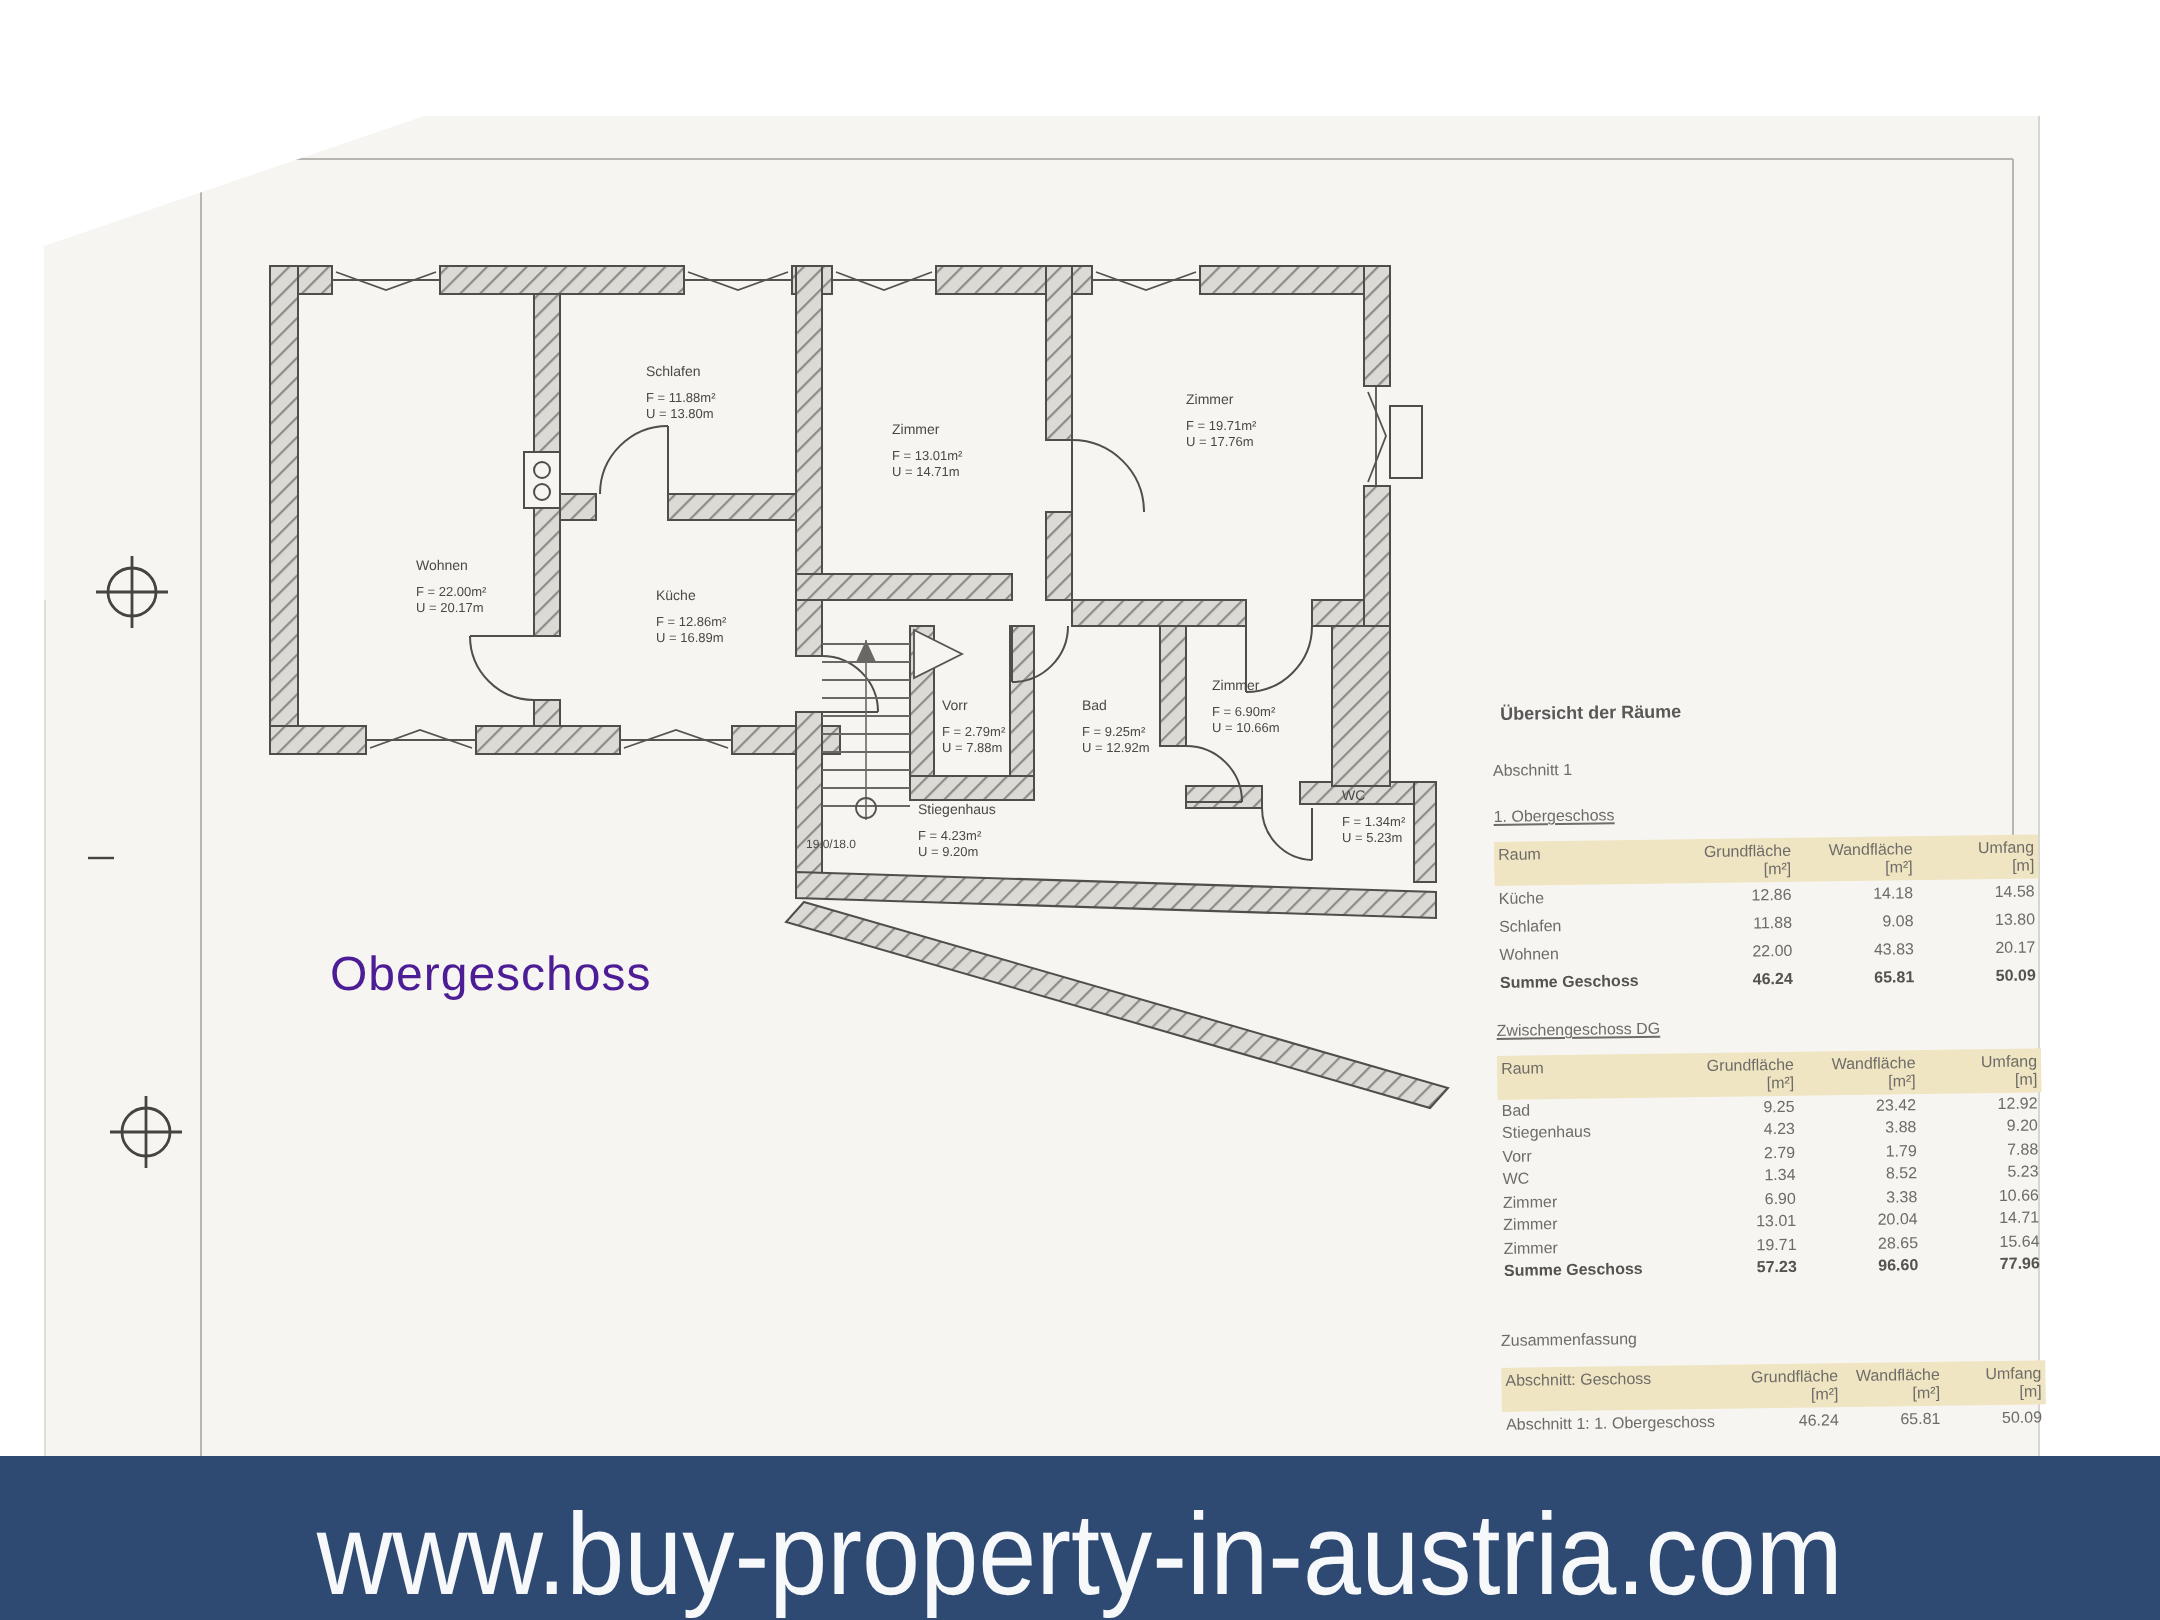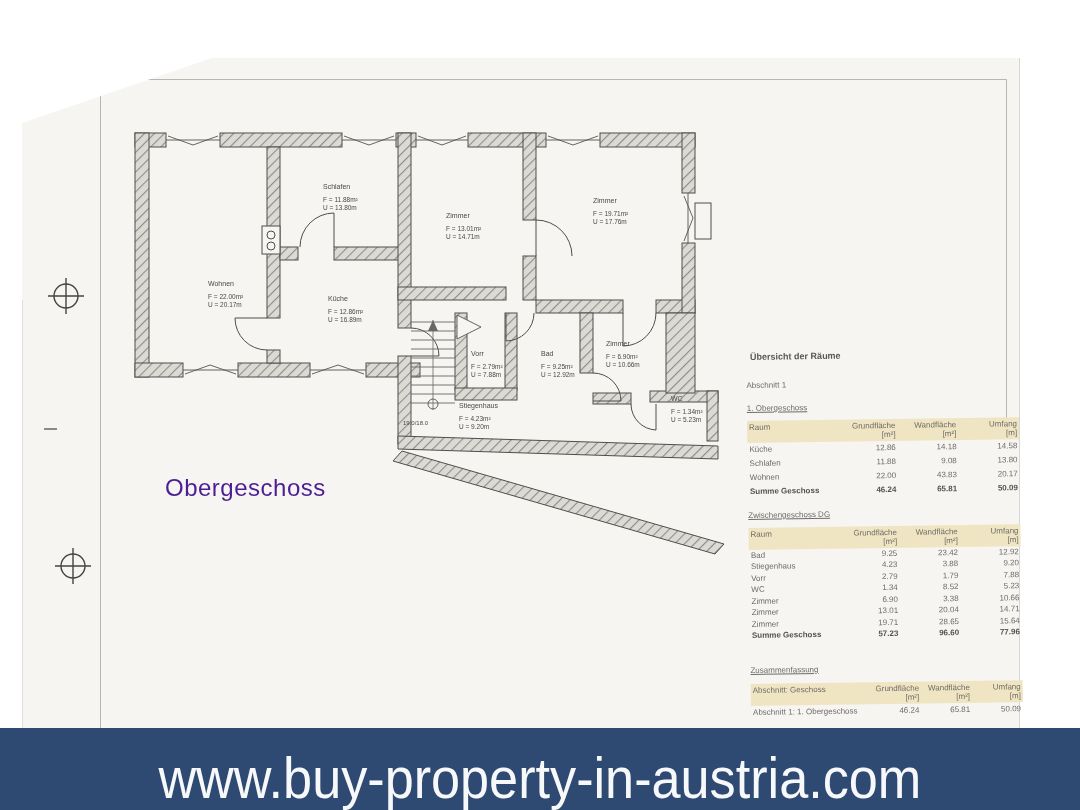--- a/index.html
+++ b/index.html
@@ -15,21 +15,21 @@
   
   .rlabel{position:absolute;color:#4a4946;font-size:6.5px;line-height:8.5px;white-space:nowrap;}
   .rlabel .rname{font-size:7px;margin-bottom:4px;}
   #stair-note{position:absolute;left:403px;top:420px;font-size:6px;color:#4a4946;}
   #floor-title{position:absolute;left:165px;top:438px;font-size:24px;color:#4c1d95;letter-spacing:0.5px;margin-top:36px;}
   
   #tables{position:absolute;left:746px;top:352px;width:272px;font-size:8px;color:#6e6c68;
           transform:rotate(-0.8deg);transform-origin:top left;line-height:10px;}
   .ov-title{font-size:9px;font-weight:bold;color:#5a5856;margin:0 0 19px 4px;}
   .abschnitt{margin:0 0 13px 0;}
-  .sec-title{margin:12px 0 7px 0;display:inline-block;text-decoration:underline;}
+  .sec-title{margin:12px 0 7px 0;display:inline-block;}
   .sec-title.u{text-decoration:underline;}
   .sec-title.first{margin-top:0;}
   .rt-head{background:#f0e5c2;display:flex;padding:2px 2px;}
   .hc{display:flex;flex-direction:column;}
   .hn,.hu{display:block;min-height:9px;line-height:9px;}
   .c0{width:86px;text-align:left;}
   .cn{width:61px;text-align:right;justify-content:flex-end;}
   .rt3 .c0{width:116px;}
   .rt3 .cn{width:51px;}
   .rt-row{display:flex;height:14px;align-items:center;padding:0 2px;}

